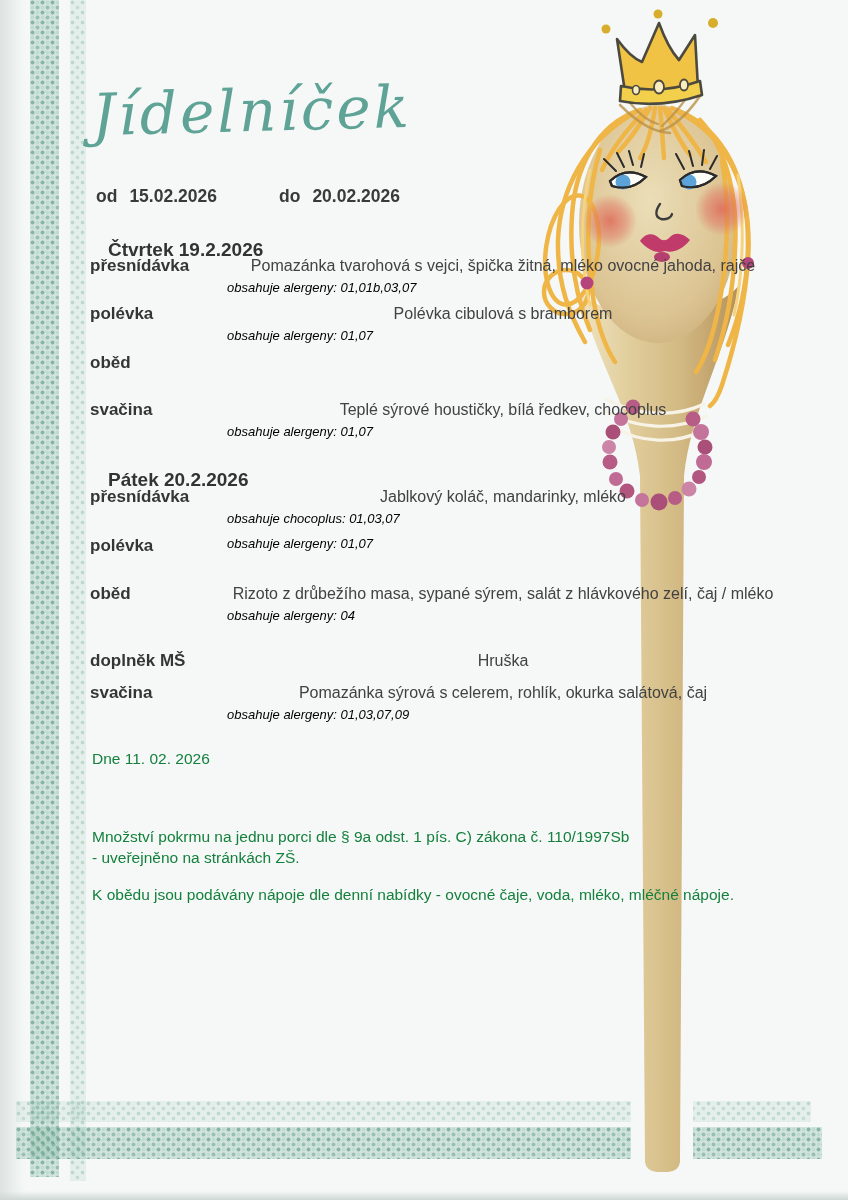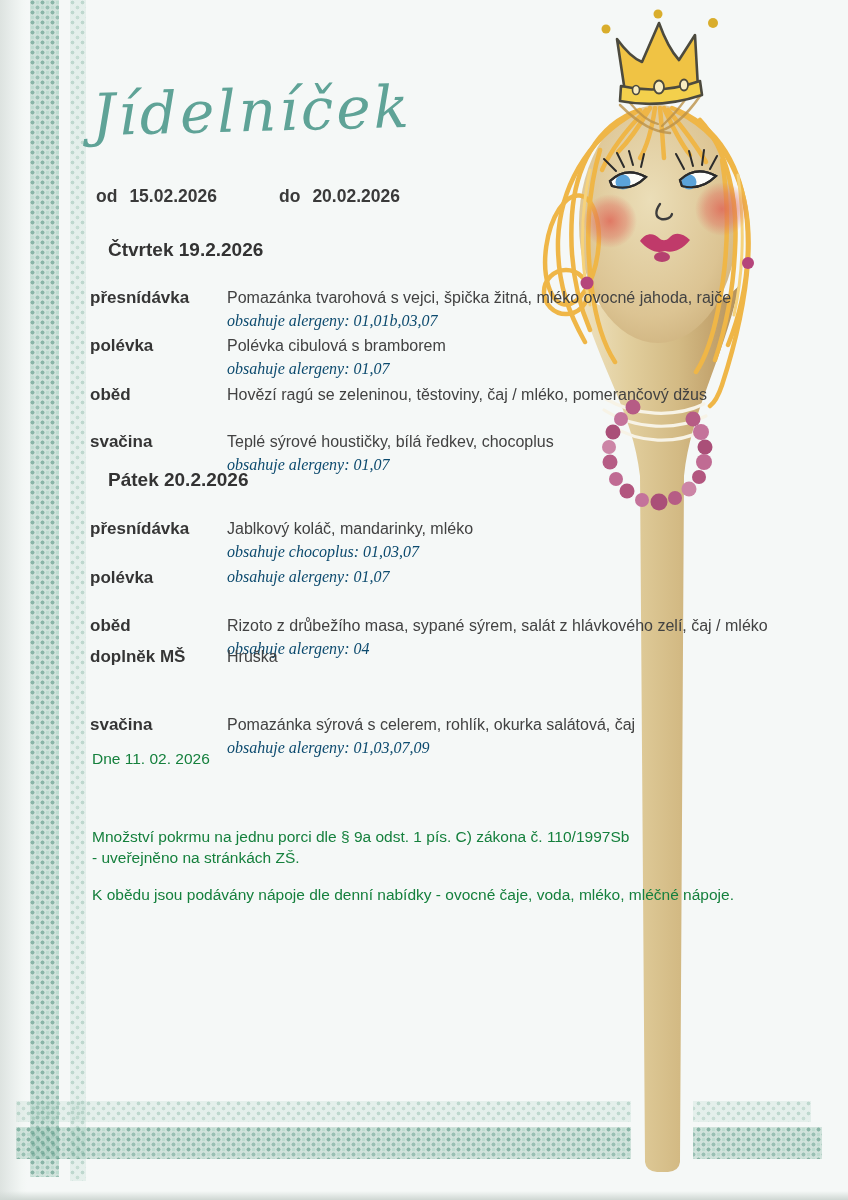--- a/index.html
+++ b/index.html
@@ -39,24 +39,24 @@
   .illus{position:absolute;left:0;top:0;z-index:2;}
   
   .content{position:absolute;left:0;top:0;width:848px;height:1200px;z-index:3;}
   .title{position:absolute;left:92px;top:82px;
     font-family:"DejaVu Serif",serif;font-style:italic;font-weight:400;
     font-size:58px;line-height:1;color:#5fa397;letter-spacing:3px;transform:rotate(-1.5deg);}
   .date-row{position:absolute;left:96px;top:186px;font-size:17.5px;font-weight:bold;color:#3a3a3a;}
   .date-row .gap{display:inline-block;width:50px;}
   .date-row .sp{display:inline-block;margin-right:12px;}
   .day-h{position:absolute;left:96px;margin:12px;font-size:19px;font-weight:bold;color:#333;}
-  .row{position:absolute;left:90px;display:grid;grid-template-columns:137px 552px;margin-top:32px;}
+  .row{position:absolute;left:90px;display:grid;grid-template-columns:137px 552px;}
   .lbl{font-size:17px;font-weight:bold;color:#353535;line-height:21px;}
-  .ft{font-size:16px;line-height:26px;color:#424242;margin-top:-2px;}
-  .al{font-size:16px;font-style:italic;color:#0c4a6e;margin-top:1px;font-family:Liberation Serif, serif;}
+  .ft{font-size:16px;line-height:26px;color:#424242;margin-top:-2px;text-align:center;}
+  .al{font-size:13px;font-style:italic;color:#000000;margin-top:1px;}
   .foot{position:absolute;left:92px;font-size:15.5px;line-height:21px;color:#15803d;}
 </style>
 </head>
 <body>
 
 <div class="page">
 
   <div class="scan-left"></div>
 
   <div class="band v-dark tex-dark"></div>
@@ -209,21 +209,20 @@
     <div class="row" style="top:303px">
       <div class="lbl">polévka</div>
       <div>
         <div class="ft">Polévka cibulová s bramborem</div>
         <div class="al">obsahuje alergeny: 01,07</div>
       </div>
     </div>
     <div class="row" style="top:352px">
       <div class="lbl">oběd</div>
       <div>
-        <div class="ft">Hovězí ragú se zeleninou, těstoviny, čaj / mléko, pomerančový džus</div>
       </div>
     </div>
     <div class="row" style="top:399px">
       <div class="lbl">svačina</div>
       <div>
         <div class="ft">Teplé sýrové houstičky, bílá ředkev, chocoplus</div>
         <div class="al">obsahuje alergeny: 01,07</div>
       </div>
     </div>
 
@@ -242,21 +241,21 @@
         <div class="al">obsahuje alergeny: 01,07</div>
       </div>
     </div>
     <div class="row" style="top:583px">
       <div class="lbl">oběd</div>
       <div>
         <div class="ft">Rizoto z drůbežího masa, sypané sýrem, salát z hlávkového zelí, čaj / mléko</div>
         <div class="al">obsahuje alergeny: 04</div>
       </div>
     </div>
-    <div class="row" style="top:614px">
+    <div class="row" style="top:650px">
       <div class="lbl">doplněk MŠ</div>
       <div>
         <div class="ft">Hruška</div>
       </div>
     </div>
     <div class="row" style="top:682px">
       <div class="lbl">svačina</div>
       <div>
         <div class="ft">Pomazánka sýrová s celerem, rohlík, okurka salátová, čaj</div>
         <div class="al">obsahuje alergeny: 01,03,07,09</div>

